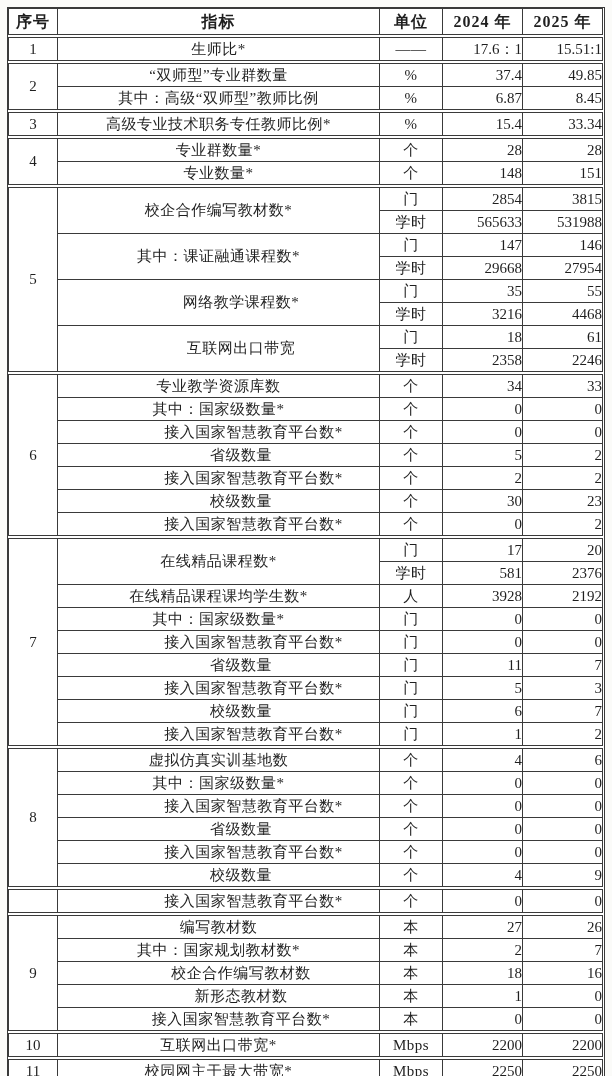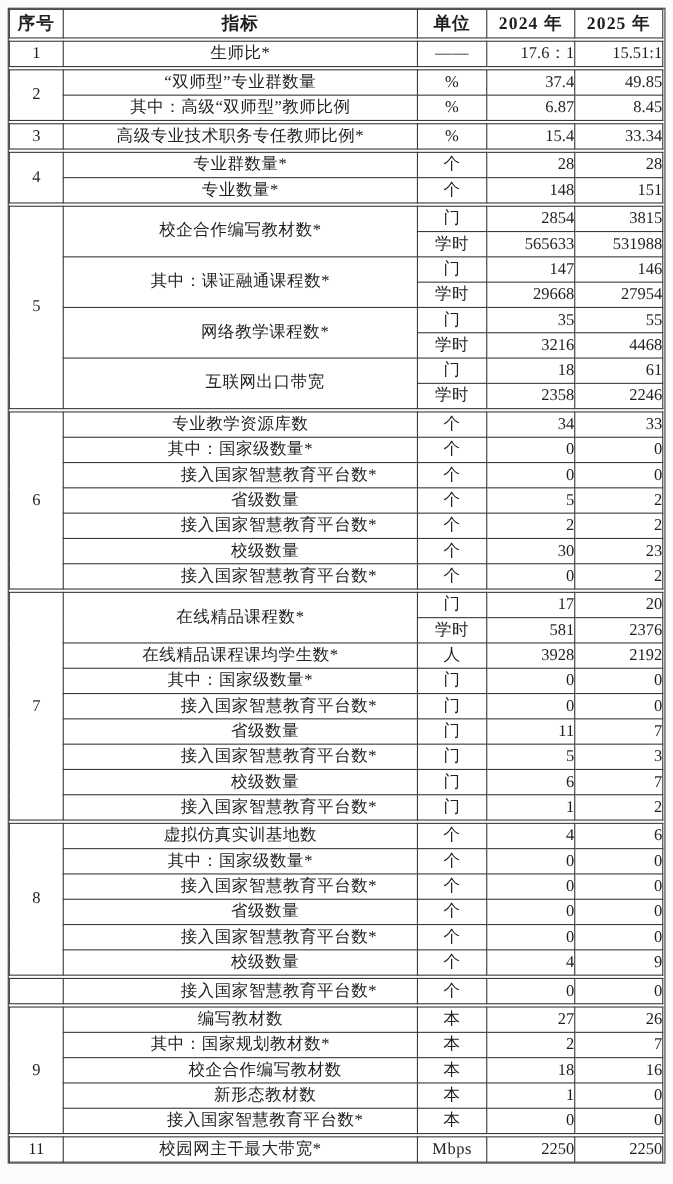--- a/index.html
+++ b/index.html
@@ -438,20 +438,38 @@
       <table class="t">
         <colgroup>
           <col style="width: 49px;">
           <col style="width: 322px;">
           <col style="width: 63px;">
           <col style="width: 80px;">
           <col style="width: 80px;">
         </colgroup>
         <tbody>
           <tr>
+            <td class="serial" rowspan="1">10</td>
+            <td class="label ind0">互联网出口带宽*</td>
+            <td class="unit">Mbps</td>
+            <td class="val">2200</td>
+            <td class="val">2200</td>
+          </tr>
+        </tbody>
+      </table>
+      <table class="t">
+        <colgroup>
+          <col style="width: 49px;">
+          <col style="width: 322px;">
+          <col style="width: 63px;">
+          <col style="width: 80px;">
+          <col style="width: 80px;">
+        </colgroup>
+        <tbody>
+          <tr>
             <td class="serial" rowspan="1">11</td>
             <td class="label ind0">校园网主干最大带宽*</td>
             <td class="unit">Mbps</td>
             <td class="val">2250</td>
             <td class="val">2250</td>
           </tr>
         </tbody>
       </table>
     </div>
 </div>

